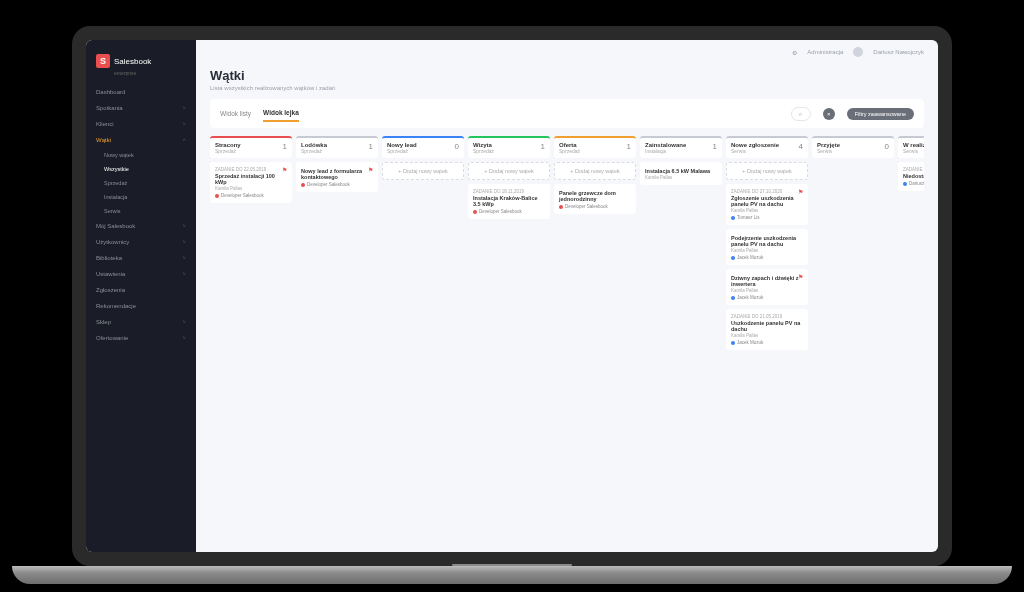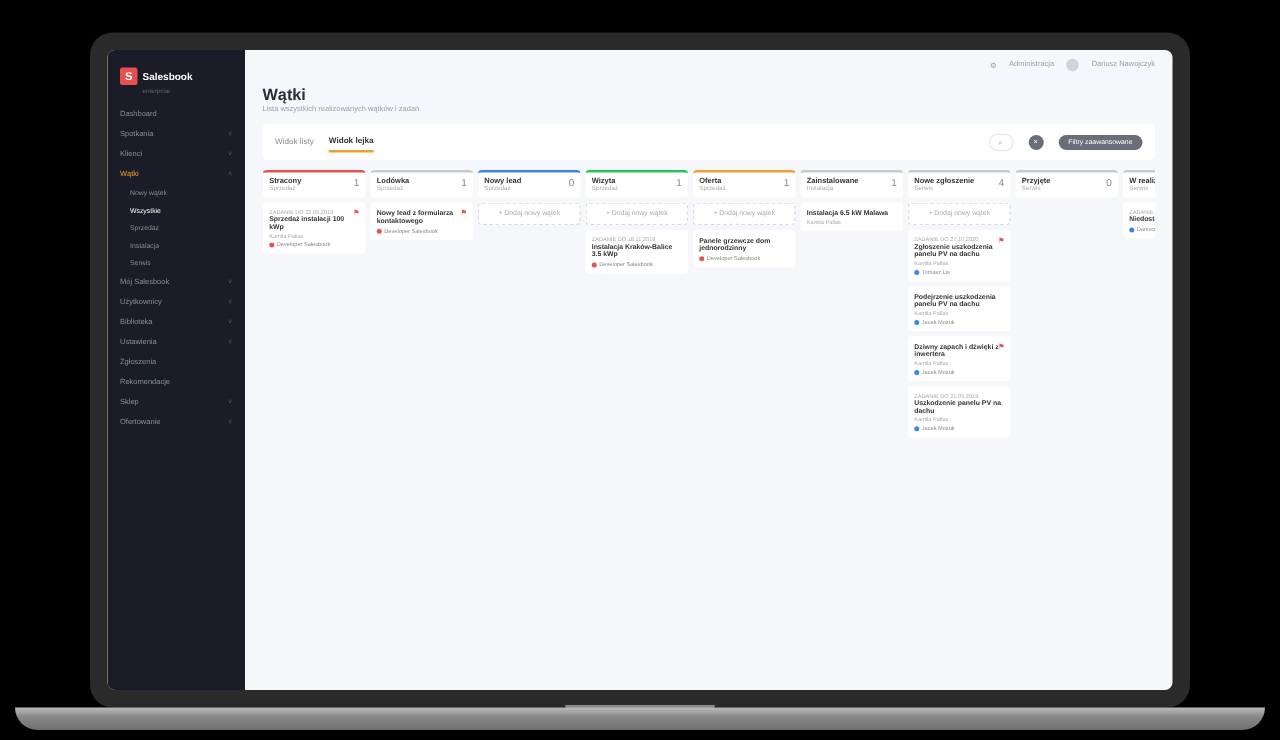--- a/index.html
+++ b/index.html
@@ -5,21 +5,21 @@
 *{box-sizing:border-box;margin:0;padding:0;font-family:Arial,Helvetica,sans-serif}
 body{background:#000;display:flex;align-items:center;justify-content:center;height:592px;width:1024px;overflow:hidden}
 .laptop{width:880px;height:540px;background:#2a2a2a;border-radius:18px;padding:14px;position:relative;box-shadow:0 20px 50px rgba(0,0,0,.6)}
 .screen{width:100%;height:100%;background:#f6f7fa;border-radius:6px;overflow:hidden;display:flex;font-size:7px}
 .base{position:absolute;bottom:-18px;left:-60px;right:-60px;height:18px;background:linear-gradient(#bcbcbc,#8a8a8a 40%,#6e6e6e);border-radius:0 0 40px 40px}
 .notch{position:absolute;bottom:-4px;left:50%;transform:translateX(-50%);width:120px;height:6px;background:#8a8a8a;border-radius:0 0 10px 10px}
 
 .sidebar{width:110px;background:#1a1d27;color:#8a8d96;display:flex;flex-direction:column;padding:10px 0}
 .logo{display:flex;align-items:center;gap:4px;padding:4px 10px 12px}
 .logo-box{width:14px;height:14px;background:#e94f4f;border-radius:2px;display:flex;align-items:center;justify-content:center;color:#fff;font-weight:bold;font-size:9px}
-.logo-text{color:#fff;font-weight:bold;font-size:8px}
+.logo-text{color:#fff;font-weight:normal;font-size:8px}
 .logo-sub{color:#666;font-size:5px;margin-left:18px;margin-top:-10px;padding:0 10px 8px}
 .nav-item{padding:5px 10px;display:flex;justify-content:space-between;align-items:center;cursor:pointer;font-size:6px}
 .nav-item.active{color:#f0a030}
 .nav-sub{padding:4px 10px 4px 18px;font-size:5.5px;cursor:pointer}
 .nav-sub.active{color:#fff}
 .chev{font-size:6px;color:#555}
 
 .main{flex:1;display:flex;flex-direction:column;overflow:hidden}
 .topbar{height:24px;display:flex;align-items:center;justify-content:flex-end;padding:0 14px;gap:10px;color:#9aa0aa;font-size:6px}
 .avatar{width:10px;height:10px;border-radius:50%;background:#d0d4dc}

